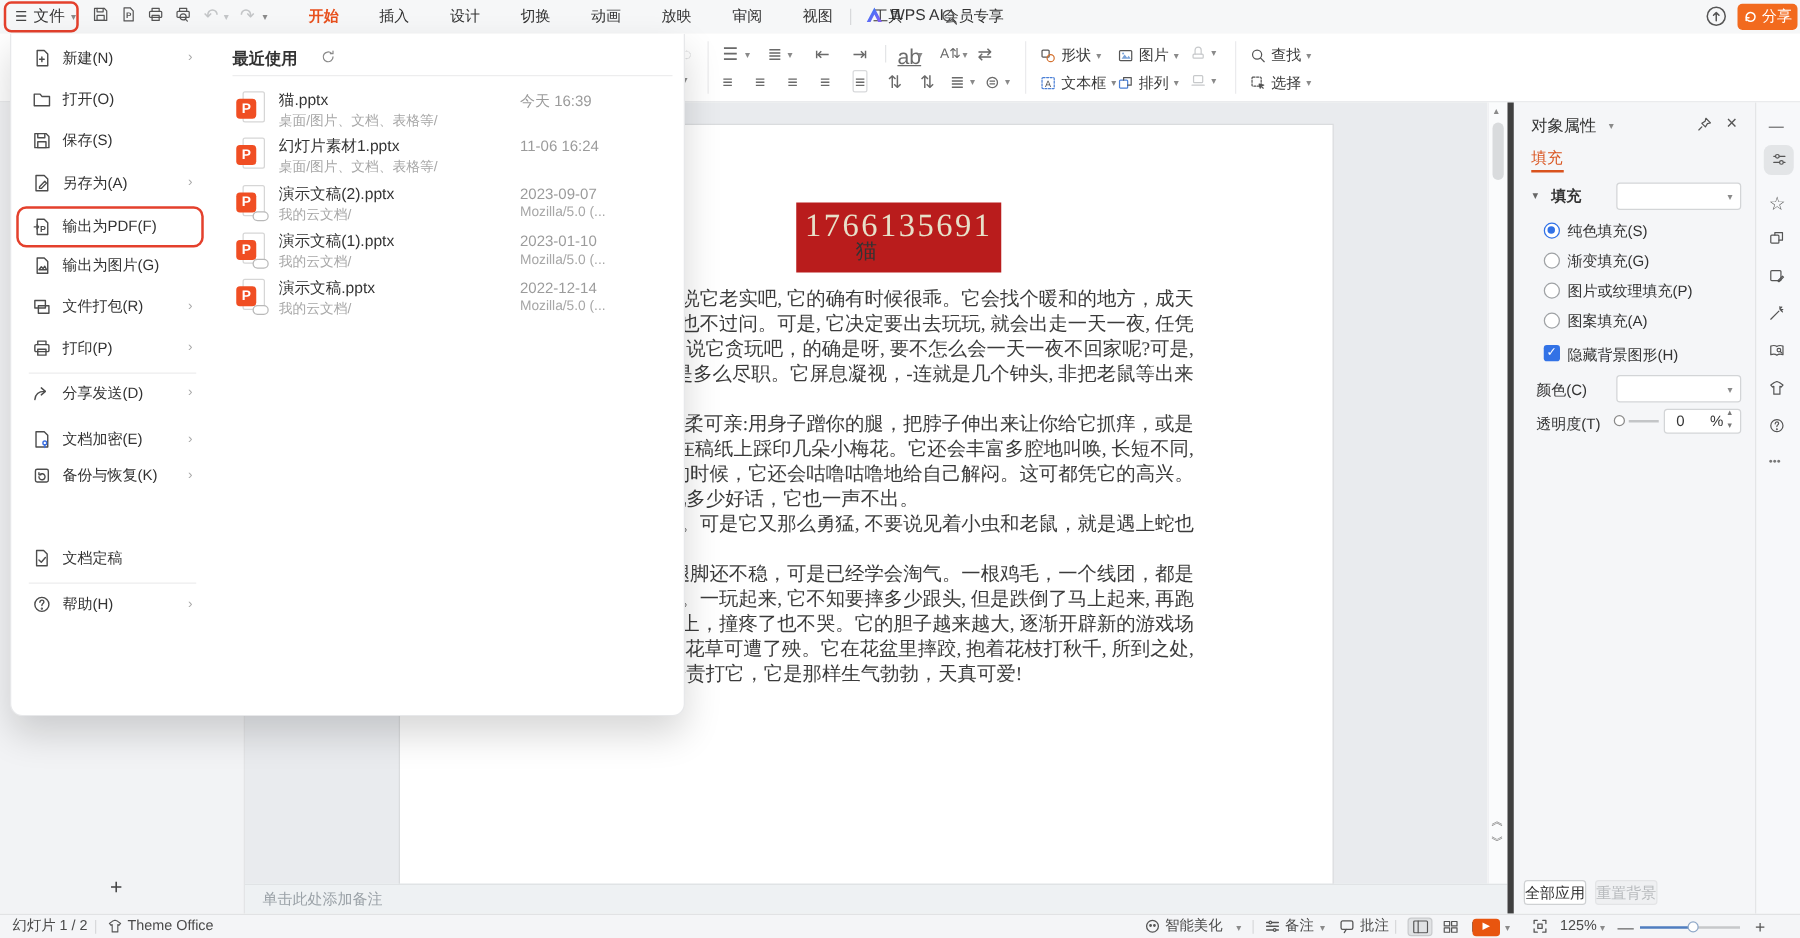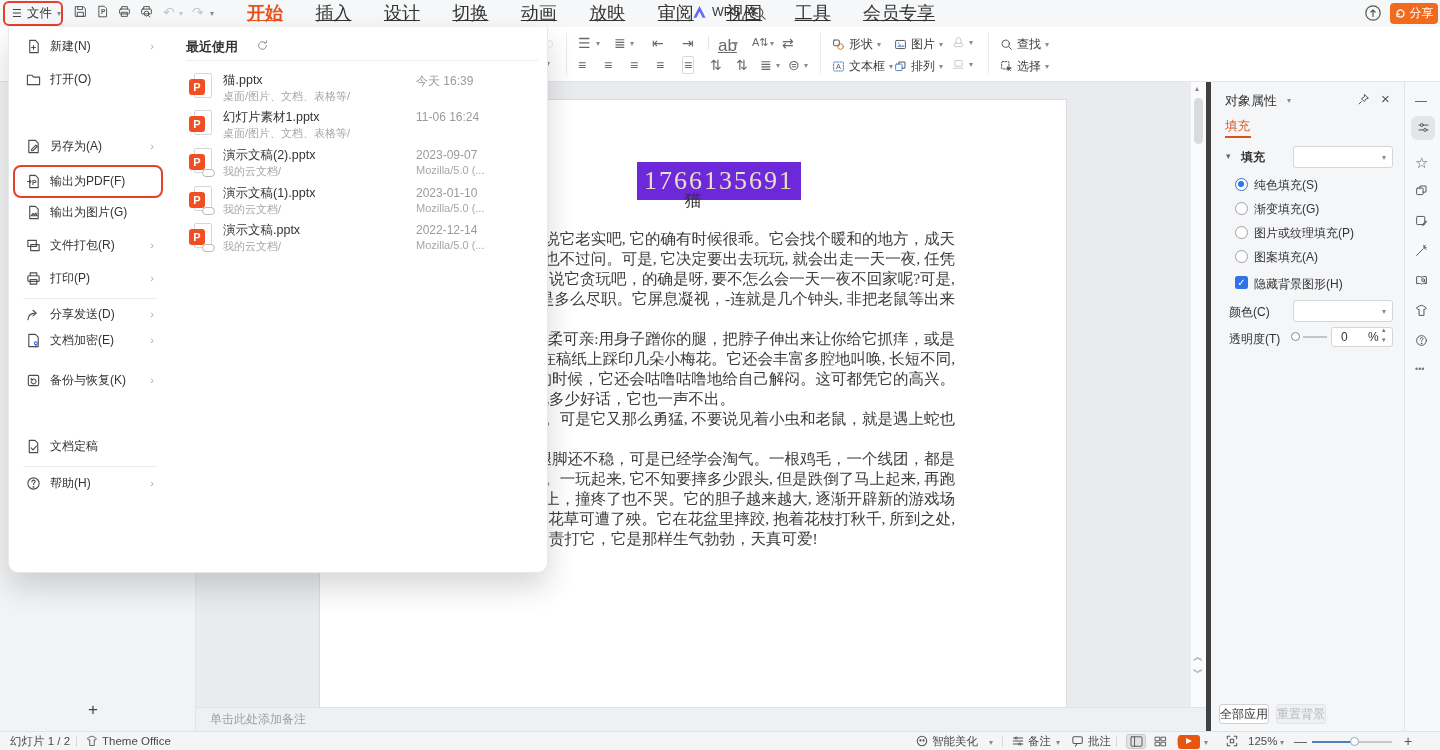--- a/index.html
+++ b/index.html
@@ -9,21 +9,21 @@
   .ic svg, svg.mi, svg.si { display:block; fill:none; stroke:#4c4c4c; stroke-width:1.2; stroke-linecap:round; stroke-linejoin:round; }
   svg.mi { width:15px; height:15px; }
   svg.si { width:13px; height:13px; stroke:#555; }
   .chev { font-size:8px; color:#8a8a8a; }
 
   
   #titlebar { left:0; top:0; width:1440px; height:27px; background:#f6f7f8; }
   #file-btn { left:8px; top:3px; height:21px; display:flex; align-items:center; gap:5px; font-size:12.5px; color:#333; padding:0 4px; cursor:default; }
   #file-hl { left:3px; top:1px; width:60px; height:25px; border:2.5px solid #e4402c; border-radius:6px; pointer-events:none; }
   .qat { top:5px; width:17px; height:17px; }
-  .tab { display:inline-block; padding:0 14px; line-height:27px; font-size:18px; color:#333;text-decoration:underline; }
+  .tab { display:inline-block; padding:0 14px; line-height:27px; font-size:12px; color:#333; }
   .tab.active { color:#e8501d; font-weight:bold; }
   #share-btn { left:1390px; top:3px; width:48px; height:21px; background:#f26a1e; border-radius:4px; color:#fff; font-size:12px; display:flex; align-items:center; justify-content:center; gap:4px; }
 
   
   #ribbon { left:0; top:27px; width:1440px; height:55px; background:#fff; border-bottom:1px solid #e4e5e7; }
   .rsep { width:1px; height:42px; background:#ebebed; top:6px; }
   .rgl { font-size:14px; color:#6a6a6a; }
   .rbtn { display:flex; align-items:center; gap:4px; font-size:12px; color:#3a3a3a; }
   .rbtn.dis svg { stroke:#c7c9cb; }
 
@@ -44,21 +44,21 @@
   .rf .ex { position:absolute; left:235px; top:19px; font-size:11px; color:#a7a7a7; }
   .ppt-icon { position:absolute; left:8px; top:3px; width:24px; height:28px; }
   .ppt-icon .page { position:absolute; left:5px; top:0; width:18px; height:25px; background:#fff; border:1px solid #d6d6d6; border-radius:2px; }
   .ppt-icon .badge { position:absolute; left:0; top:6px; width:16px; height:16px; background:#f04e23; border-radius:3px; color:#fff; font-size:11px; font-weight:bold; text-align:center; line-height:16px; }
   .ppt-icon .cloud { position:absolute; right:-2px; bottom:-1px; width:13px; height:8px; background:#fff; border:1px solid #b9b9b9; border-radius:5px; }
 
   
   #thumb-panel { left:0; top:82px; width:196px; height:649px; background:#f2f3f5; border-right:1px solid #e3e4e6; }
   #canvas { left:196px; top:82px; width:994px; height:625px; background:#e9ebee; }
   #page { position:absolute; left:124px; top:18px; width:746px; height:607px; background:#fff; box-shadow:0 0 0 1px #dadcde; }
-  #watermark { position:absolute; left:317px; top:62px; width:164px; height:38px; background:#6d28d9; color:#e7e0c9; font-family:"Liberation Serif",serif; font-size:26px; letter-spacing:2px; text-align:center; line-height:38px; }
+  #watermark { position:absolute; left:317px; top:62px; width:164px; height:56px; background:#b91c1c; color:#e7e0c9; font-family:"Liberation Serif",serif; font-size:26px; letter-spacing:2px; text-align:center; line-height:38px; }
   #doc-title { position:absolute; left:0; top:89px; width:746px; text-align:center; font-family:"Liberation Serif",serif; font-size:17px; color:#333; }
   .dl { position:absolute; white-space:nowrap; font-family:"Liberation Serif",serif; font-size:15.5px; color:#3b3b3b; }
   .dl.r { right:111px; }
   .dl.l { left:43px; }
 
   
   #vscroll { left:1190px; top:82px; width:16px; height:625px; background:#fafbfc; border-left:1px solid #ededef; }
   #vthumb { position:absolute; left:3px; top:16px; width:9px; height:46px; background:#d9dbdd; border-radius:5px; }
 
   
@@ -325,20 +325,28 @@
       </svg>
     <span class="lbl">新建(N)</span>
       <span class="fm-arrow">›</span>
   </div>
   <div class="fm-item abs" style="top:37px">
     <svg class="mi" viewBox="0 0 16 16">
         <path d="M1.5 3.5h5l1.5 2h6.5v8h-13z"></path>
       </svg>
     <span class="lbl">打开(O)</span>
   </div>
+  <div class="fm-item abs" style="top:70px">
+    <svg class="mi" viewBox="0 0 16 16">
+        <path d="M2 2h9.5L14 4.5V14H2z"></path>
+        <path d="M4.5 2v3.5h6V2"></path>
+        <rect x="4.5" y="9" width="7" height="5"></rect>
+      </svg>
+    <span class="lbl">保存(S)</span>
+  </div>
   <div class="fm-item abs" style="top:104px">
     <svg class="mi" viewBox="0 0 16 16">
         <path d="M3 1.5h7l3 3V14.5H3z"></path>
         <path d="M6 11l4.5-4.5 1.5 1.5L7.5 12.5H6z"></path>
       </svg>
     <span class="lbl">另存为(A)</span>
       <span class="fm-arrow">›</span>
   </div>
   <div class="fm-item abs" style="top:139px">
     <svg class="mi" viewBox="0 0 16 16">
@@ -374,21 +382,21 @@
   </div>
   <div class="fm-div abs" style="top:271px"></div>
   <div class="fm-item abs" style="top:272px">
     <svg class="mi" viewBox="0 0 16 16">
         <path d="M2 13.5C2.5 8.5 6 6.5 10 6.5"></path>
         <path d="M7.5 3.5L11 6.5 7.5 9.5"></path>
       </svg>
     <span class="lbl">分享发送(D)</span>
       <span class="fm-arrow">›</span>
   </div>
-  <div class="fm-item abs" style="top:298px">
+  <div class="fm-item abs" style="top:309px">
     <svg class="mi" viewBox="0 0 16 16">
         <path d="M3 1.5h7l3 3V14.5H3z"></path>
         <circle cx="10.5" cy="11" r="1.6" stroke="#3b6fe0"></circle>
         <path d="M10.5 12.6V15" stroke="#3b6fe0"></path>
       </svg>
     <span class="lbl">文档加密(E)</span>
       <span class="fm-arrow">›</span>
   </div>
   <div class="fm-item abs" style="top:338px">
     <svg class="mi" viewBox="0 0 16 16">

